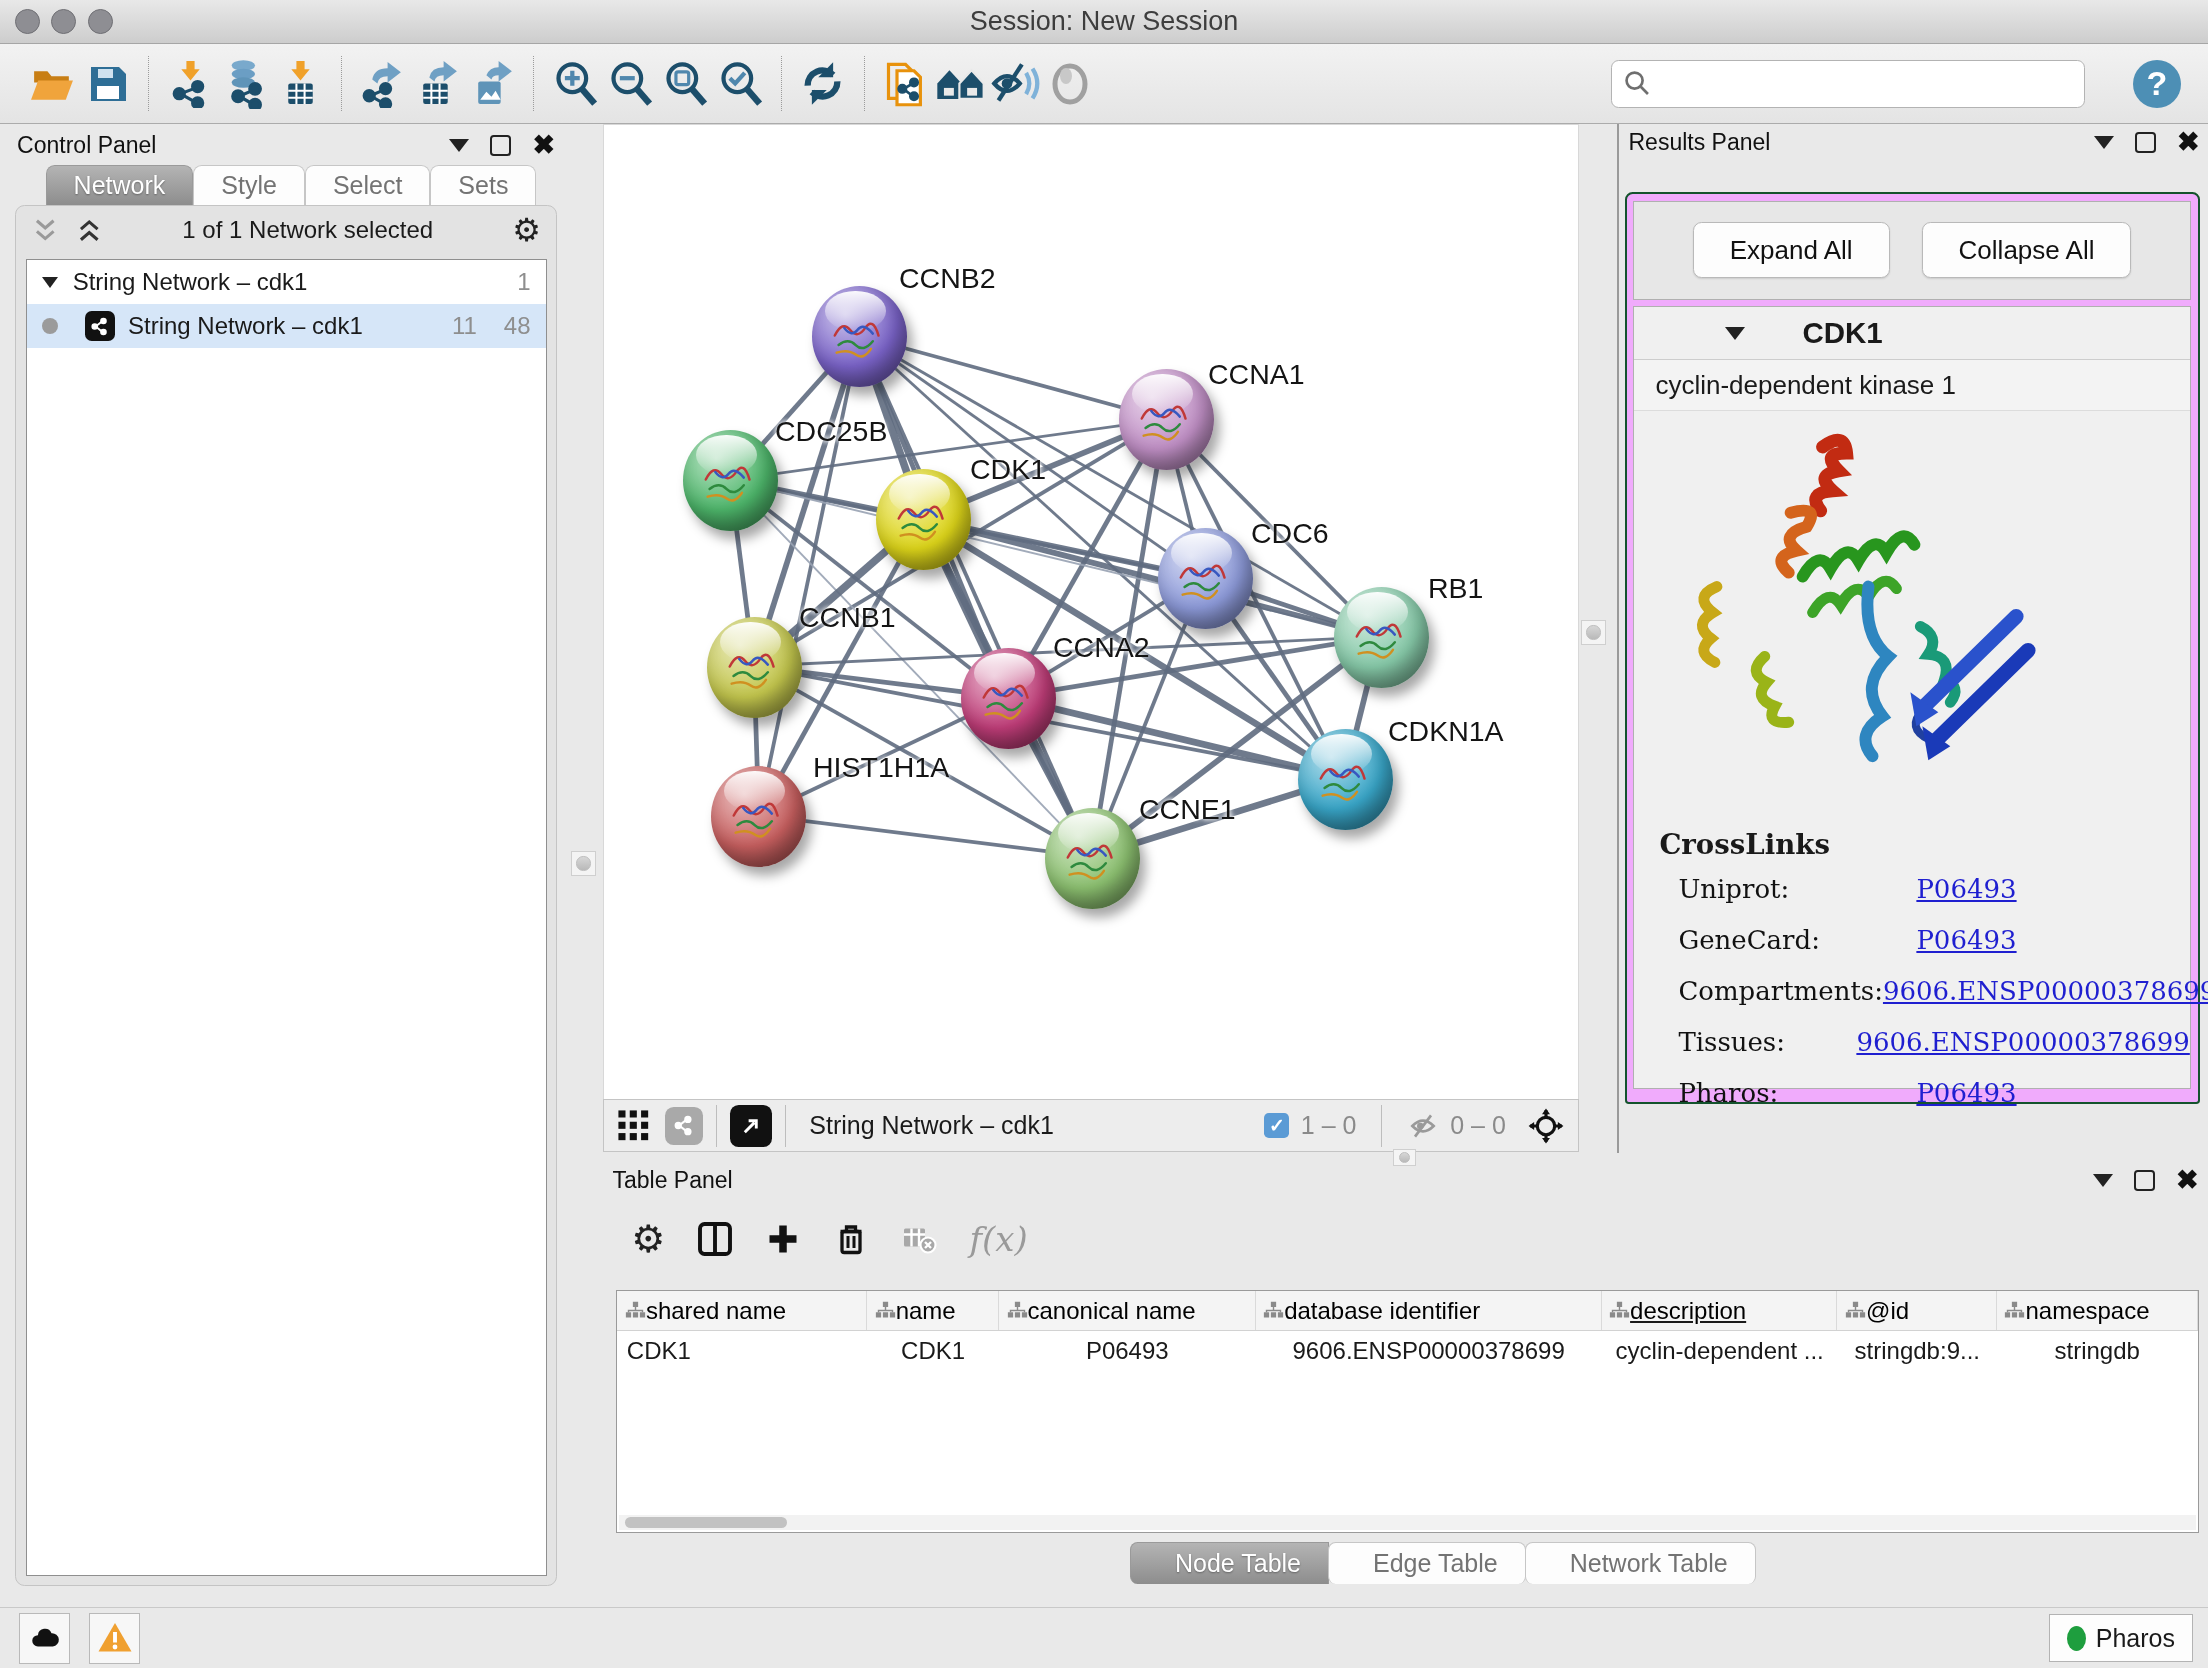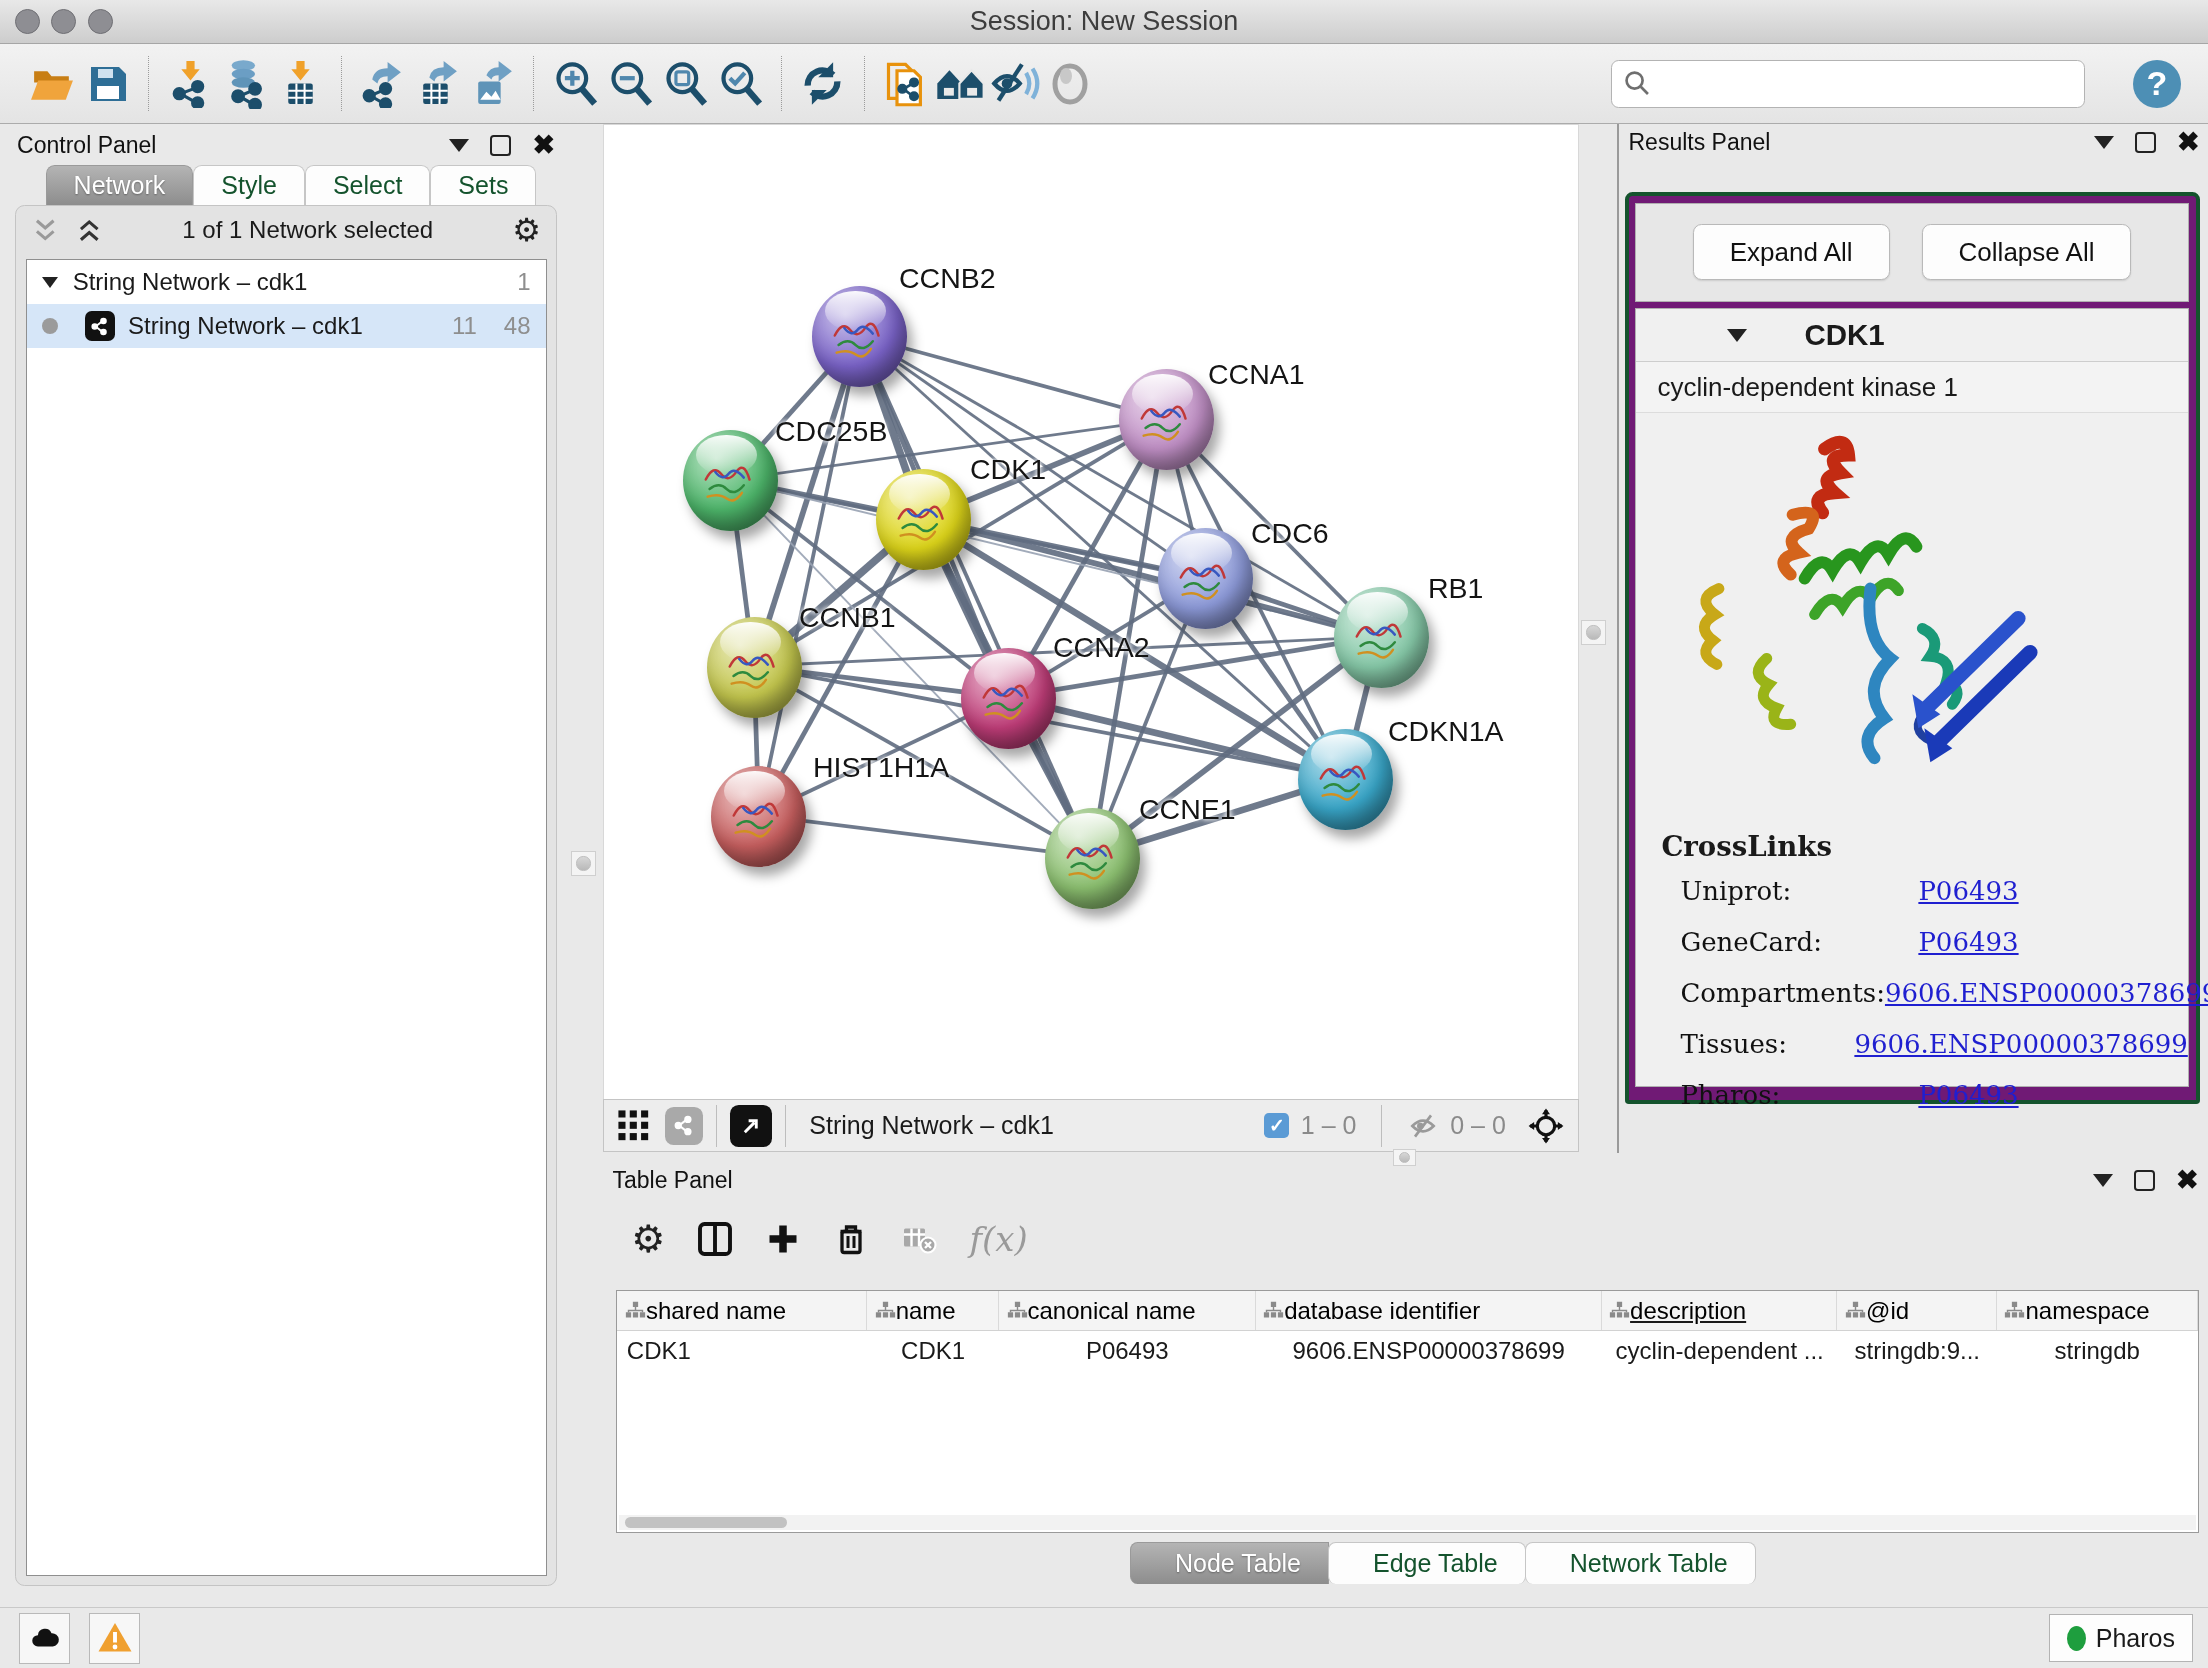--- a/index.html
+++ b/index.html
@@ -31,21 +31,21 @@
   
   .panel-head { display:flex; align-items:center; height:36px; padding:0 9.5px; }
   .panel-title { font-size:23px; color:#111; }
   .panel-head .ph-icons { margin-left:auto; display:flex; align-items:center; gap:21px; }
   .tri-down { width:0; height:0; border-left:10.5px solid transparent; border-right:10.5px solid transparent; border-top:13.3px solid #222; }
   .sq { width:21px; height:21px; border:2.9px solid #222; border-radius:3.8px; }
   .xx { font-size:27px; font-weight:bold; color:#111; line-height:1; }
 
   
   .tab { height:40px; display:flex; align-items:center; padding:0 27px; font-size:25px;
-    border:1px solid #c6c6c6; border-bottom:none; border-radius:8.6px 8.6px 0 0; background:#fdfdfd; color:#14532d; }
+    border:1px solid #c6c6c6; border-bottom:none; border-radius:8.6px 8.6px 0 0; background:#fdfdfd; color:#737373; }
   .tab.sel { background:linear-gradient(#b4b4b4,#8d8d8d); color:#fff; border-color:#9a9a9a;
     text-shadow:0 1px 1.9px rgba(0,0,0,.35); }
 
   
   .control-panel { position:absolute; left:7.6px; top:127px; width:557px; height:1459px; }
   .cp-tabs { position:absolute; left:38px; top:38px; display:flex; }
   .cp-body { position:absolute; left:7.6px; right:7.6px; top:78px; bottom:0;
     background:#e3e3e3; border:1px solid #c4c4c4; border-radius:9.5px; }
   .cp-toolrow { height:48px; display:flex; align-items:center; padding:0 15px; }
   .cp-status { flex:1; text-align:center; font-size:24px; color:#1a1a1a; }
@@ -82,21 +82,21 @@
   
   .split-dot { position:absolute; width:25px; height:25px; background:#f4f4f4; border:1px solid #cfcfcf;
     display:flex; align-items:center; justify-content:center; }
   .split-dot i { width:14.3px; height:14.3px; border-radius:50%; background:linear-gradient(#d7d7d7,#b9b9b9); border:1px solid #bdbdbd; }
   .vdivider { position:absolute; left:1617px; top:124px; width:1.9px; height:1029px; background:#9a9a9a; }
 
   
   .results-panel { position:absolute; left:1619px; top:124px; width:590px; height:1029px; }
   .rp-tab-row { display:flex; justify-content:center; margin-top:1.9px; }
   .rp-outer { position:absolute; left:5.7px; right:9.5px; top:68px; bottom:49px;
-    background:#701a75; border:4px solid #14532d; border-radius:7.6px 7.6px 3.8px 3.8px; }
+    background:#f0abfc; border:2px solid #14532d; border-radius:7.6px 7.6px 3.8px 3.8px; }
   .rp-buttons { margin:6.7px; border:1px solid #b0b0b0; background:#e7e7e7; height:99px;
     display:flex; align-items:center; justify-content:center; gap:32px; }
   .btn { background:#fdfdfd; border:1px solid #b9b9b9; border-radius:8.6px; font-size:26px;
     padding:11.4px 36px; color:#111; box-shadow:0 1px 1.9px rgba(0,0,0,.12); }
   .rp-cdk1 { margin:0 6.7px 6.7px 6.7px; border:1px solid #b0b0b0; background:#f0f0f0; position:absolute;
     left:0; right:0; top:112px; bottom:6.7px; }
   .rp-gene-head { height:53px; display:flex; align-items:center; gap:57px; padding-left:91px;
     border-bottom:1px solid #cdcdcd; }
   .rp-gene { font-size:29.5px; font-weight:bold; }
   .rp-desc { height:51px; display:flex; align-items:center; padding-left:21px; font-size:26px;

